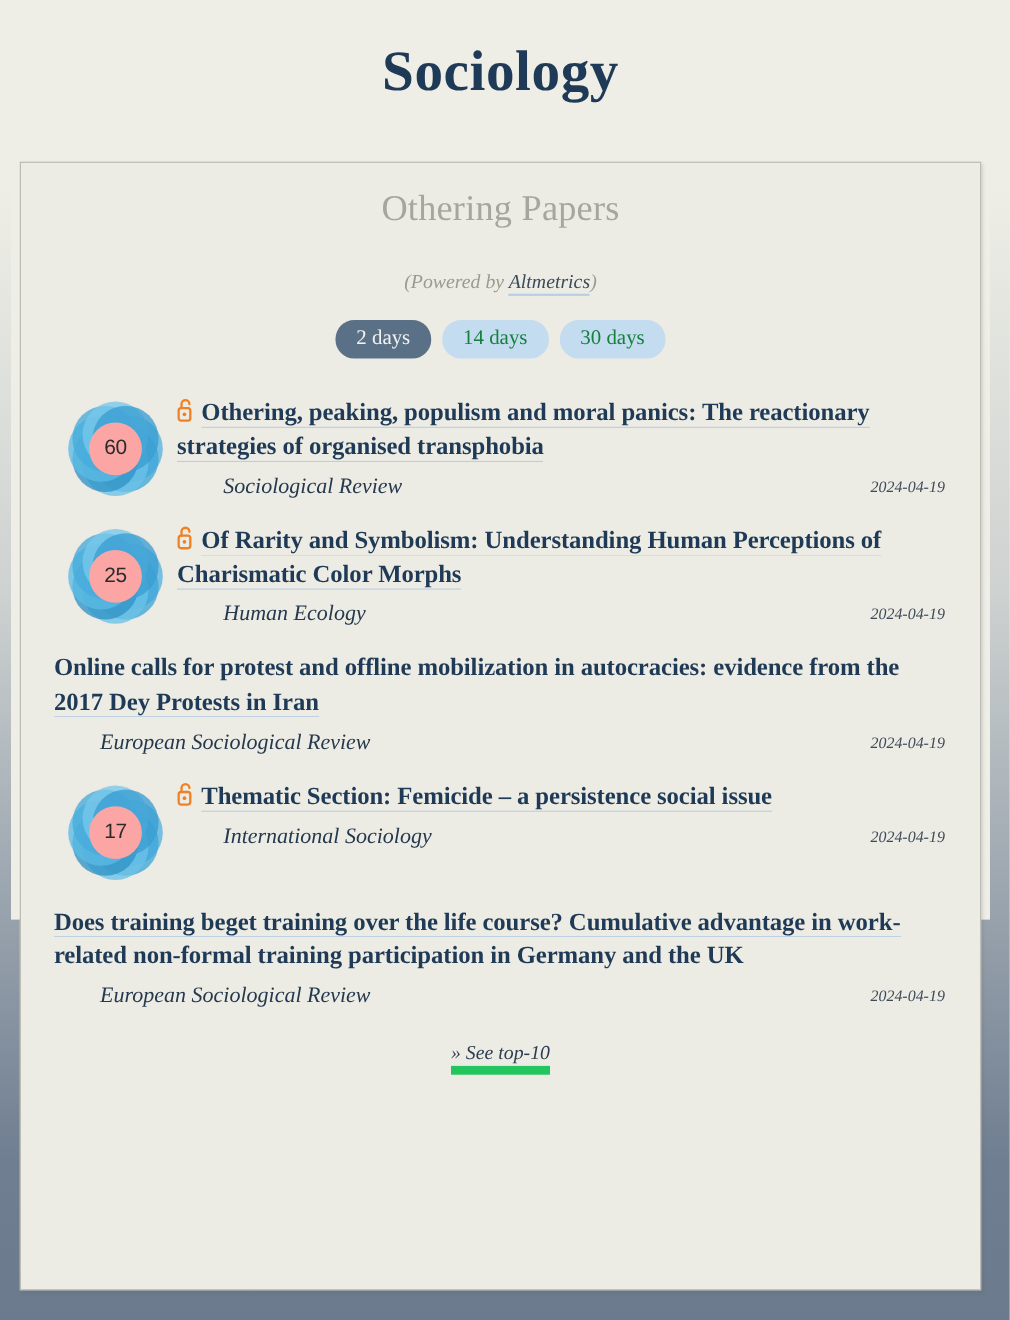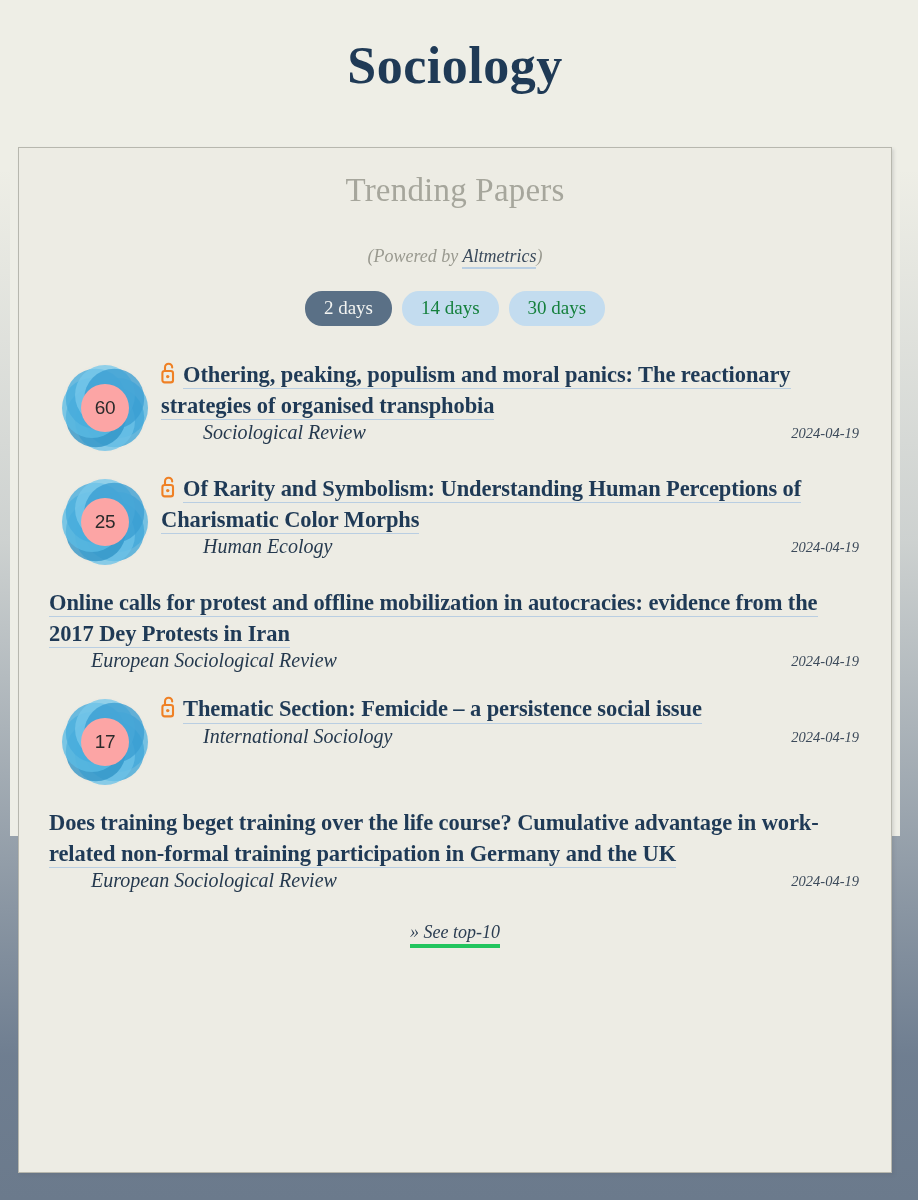--- a/index.html
+++ b/index.html
@@ -181,20 +181,21 @@
   .oa {
     display: inline-block;
     vertical-align: -2px;
     margin-right: 5px;
   }
 
   .meta {
     display: flex;
     align-items: flex-end;
     justify-content: space-between;
+    margin-top: 10px;
     padding-left: 42px;
   }
   .journal {
     font-style: italic;
     font-size: 20px;
     color: #25394e;
   }
   .date {
     font-style: italic;
     font-size: 14.5px;
@@ -206,36 +207,36 @@
 
   .footer {
     margin-top: 18px;
     text-align: center;
   }
   .footer a {
     font-style: italic;
     font-size: 18px;
     color: #2b3d52;
     text-decoration: none;
-    border-bottom: 4px solid #22c55e;
+    border-bottom: 8px solid #22c55e;
     padding-bottom: 2px;
     cursor: pointer;
   }
 </style>
 </head>
 <body>
 
 <div id="frame">
   <div id="sheet">
 
     <h1 class="page-title">Sociology</h1>
 
     <div class="card">
 
-      <h2 class="card-title">Trending Papers</h2>
+      <h2 class="card-title">Othering Papers</h2>
 
       <p class="powered"><span>(Powered by </span><a href="#">Altmetrics</a><span>)</span></p>
 
       <div class="tabs" id="tabs">
           <div class="tab active">2 days</div>
           <div class="tab">14 days</div>
           <div class="tab">30 days</div>
         </div>
 
       <div class="list" id="list">

